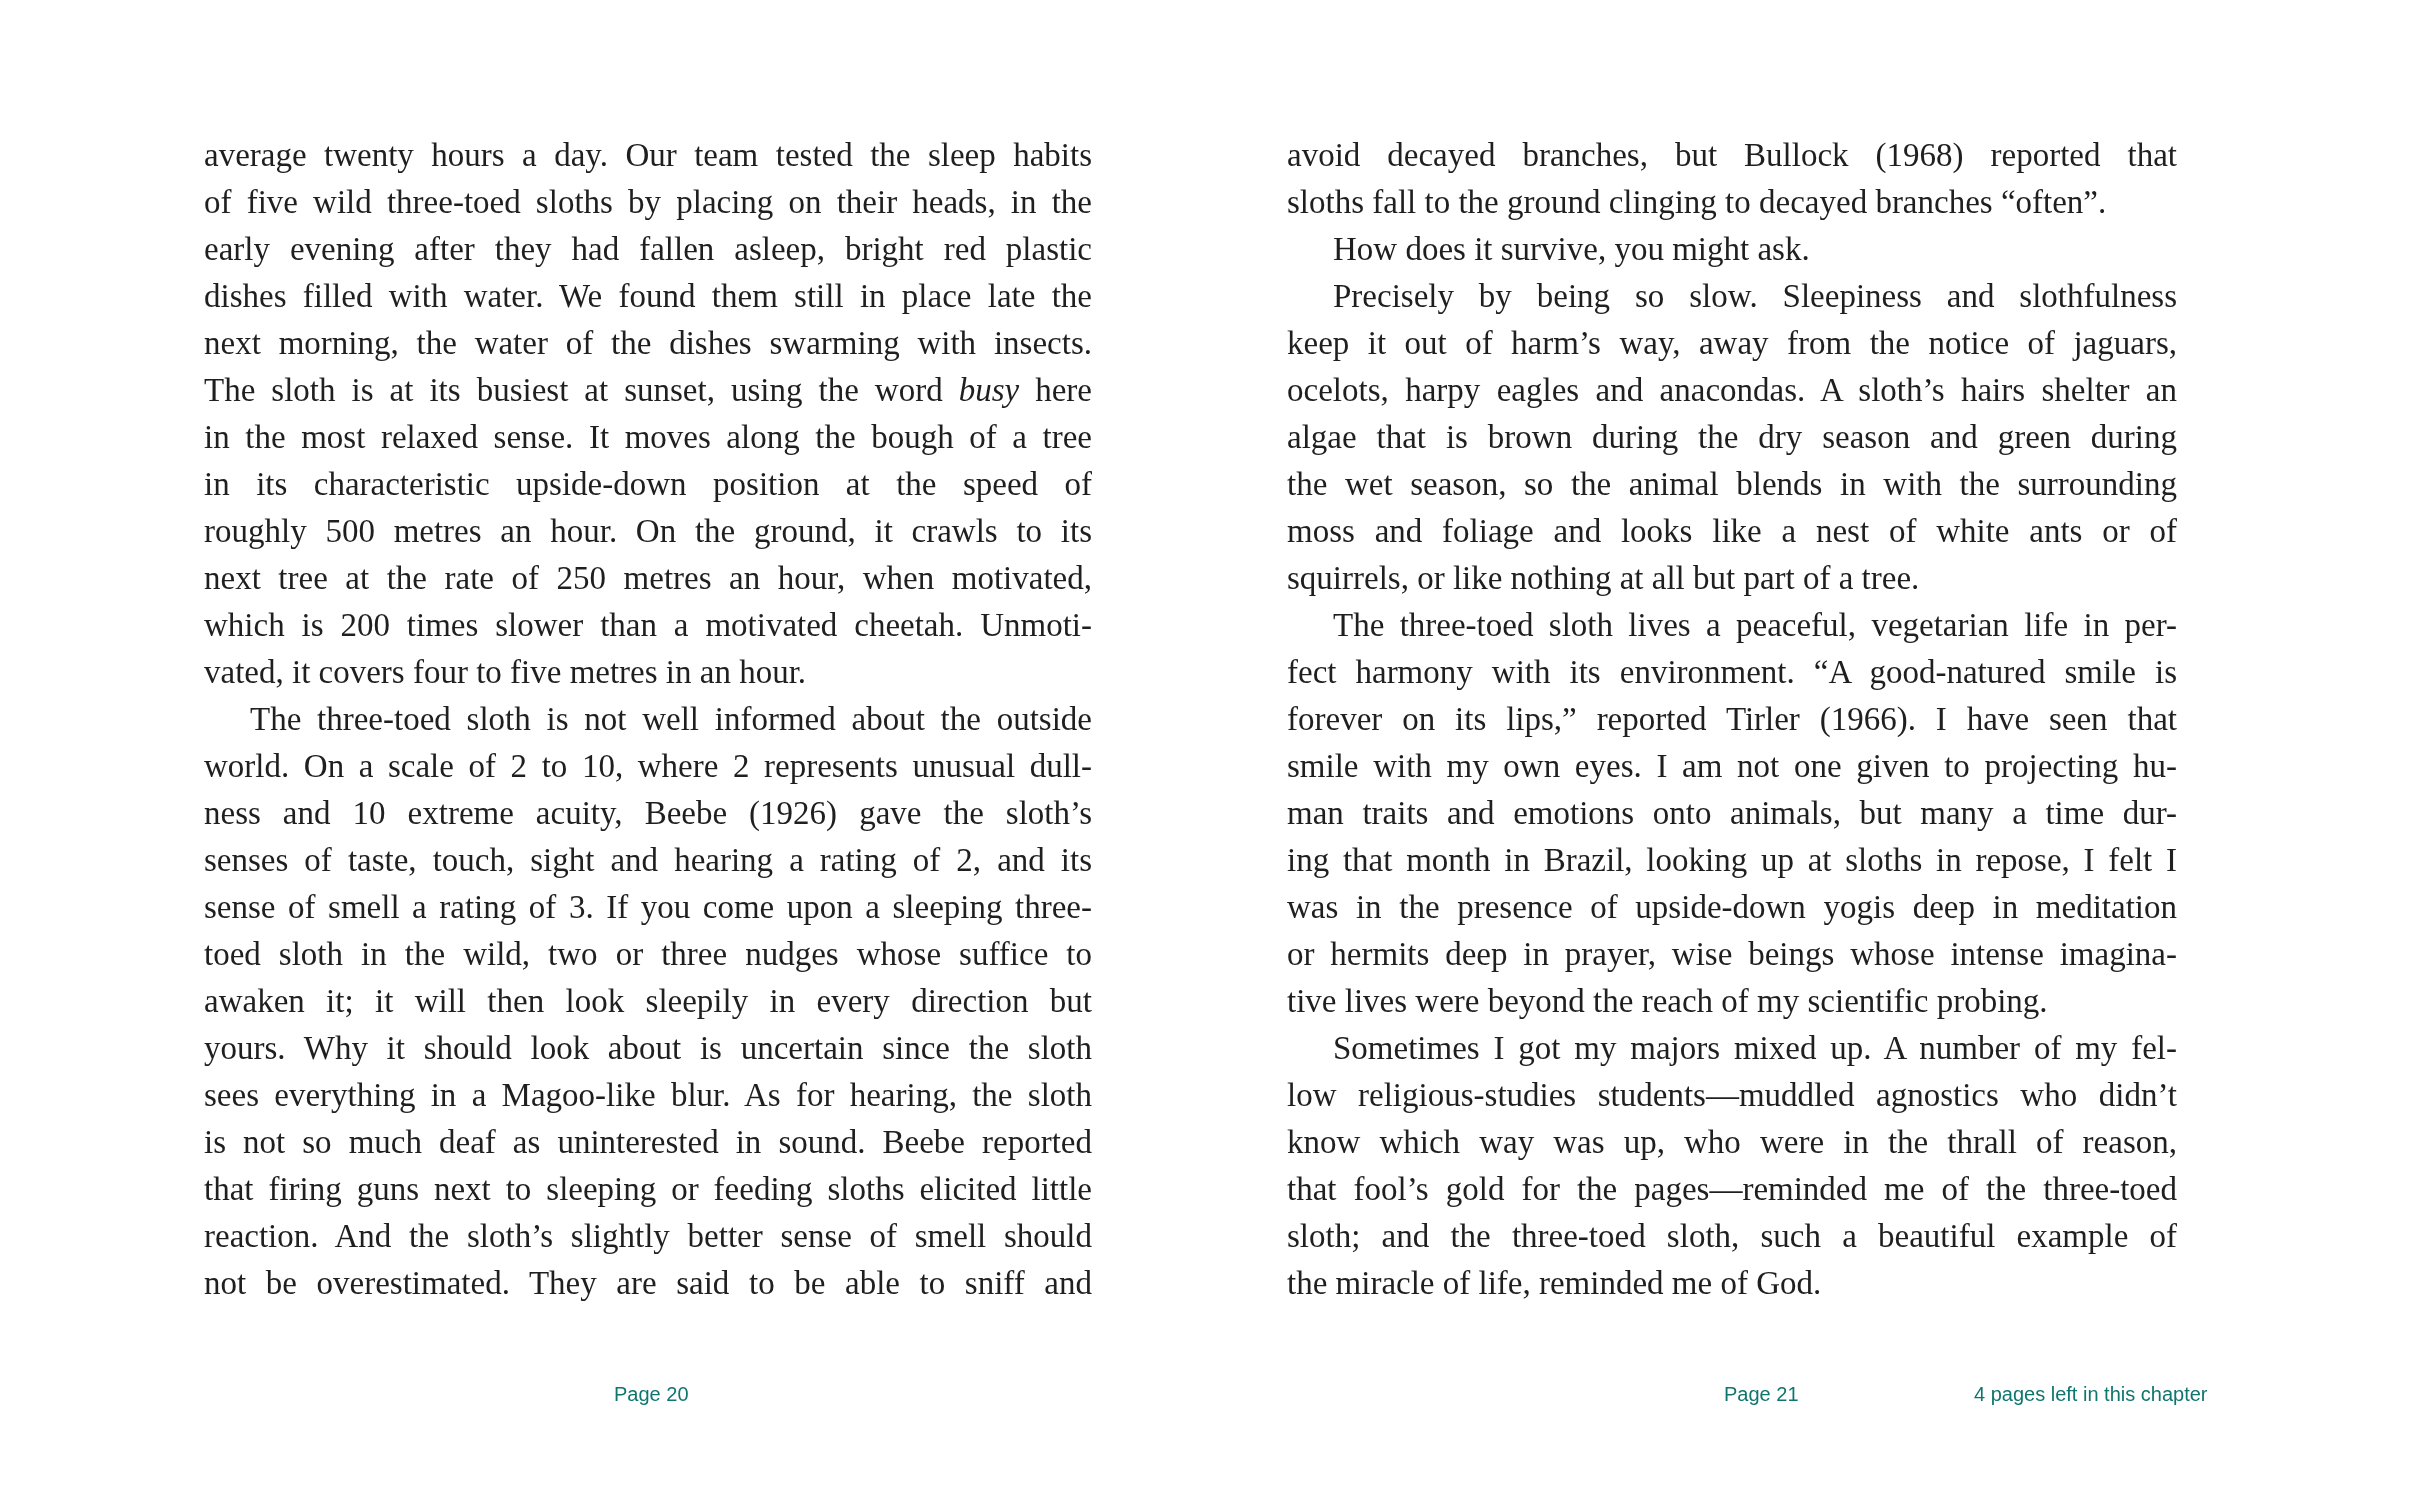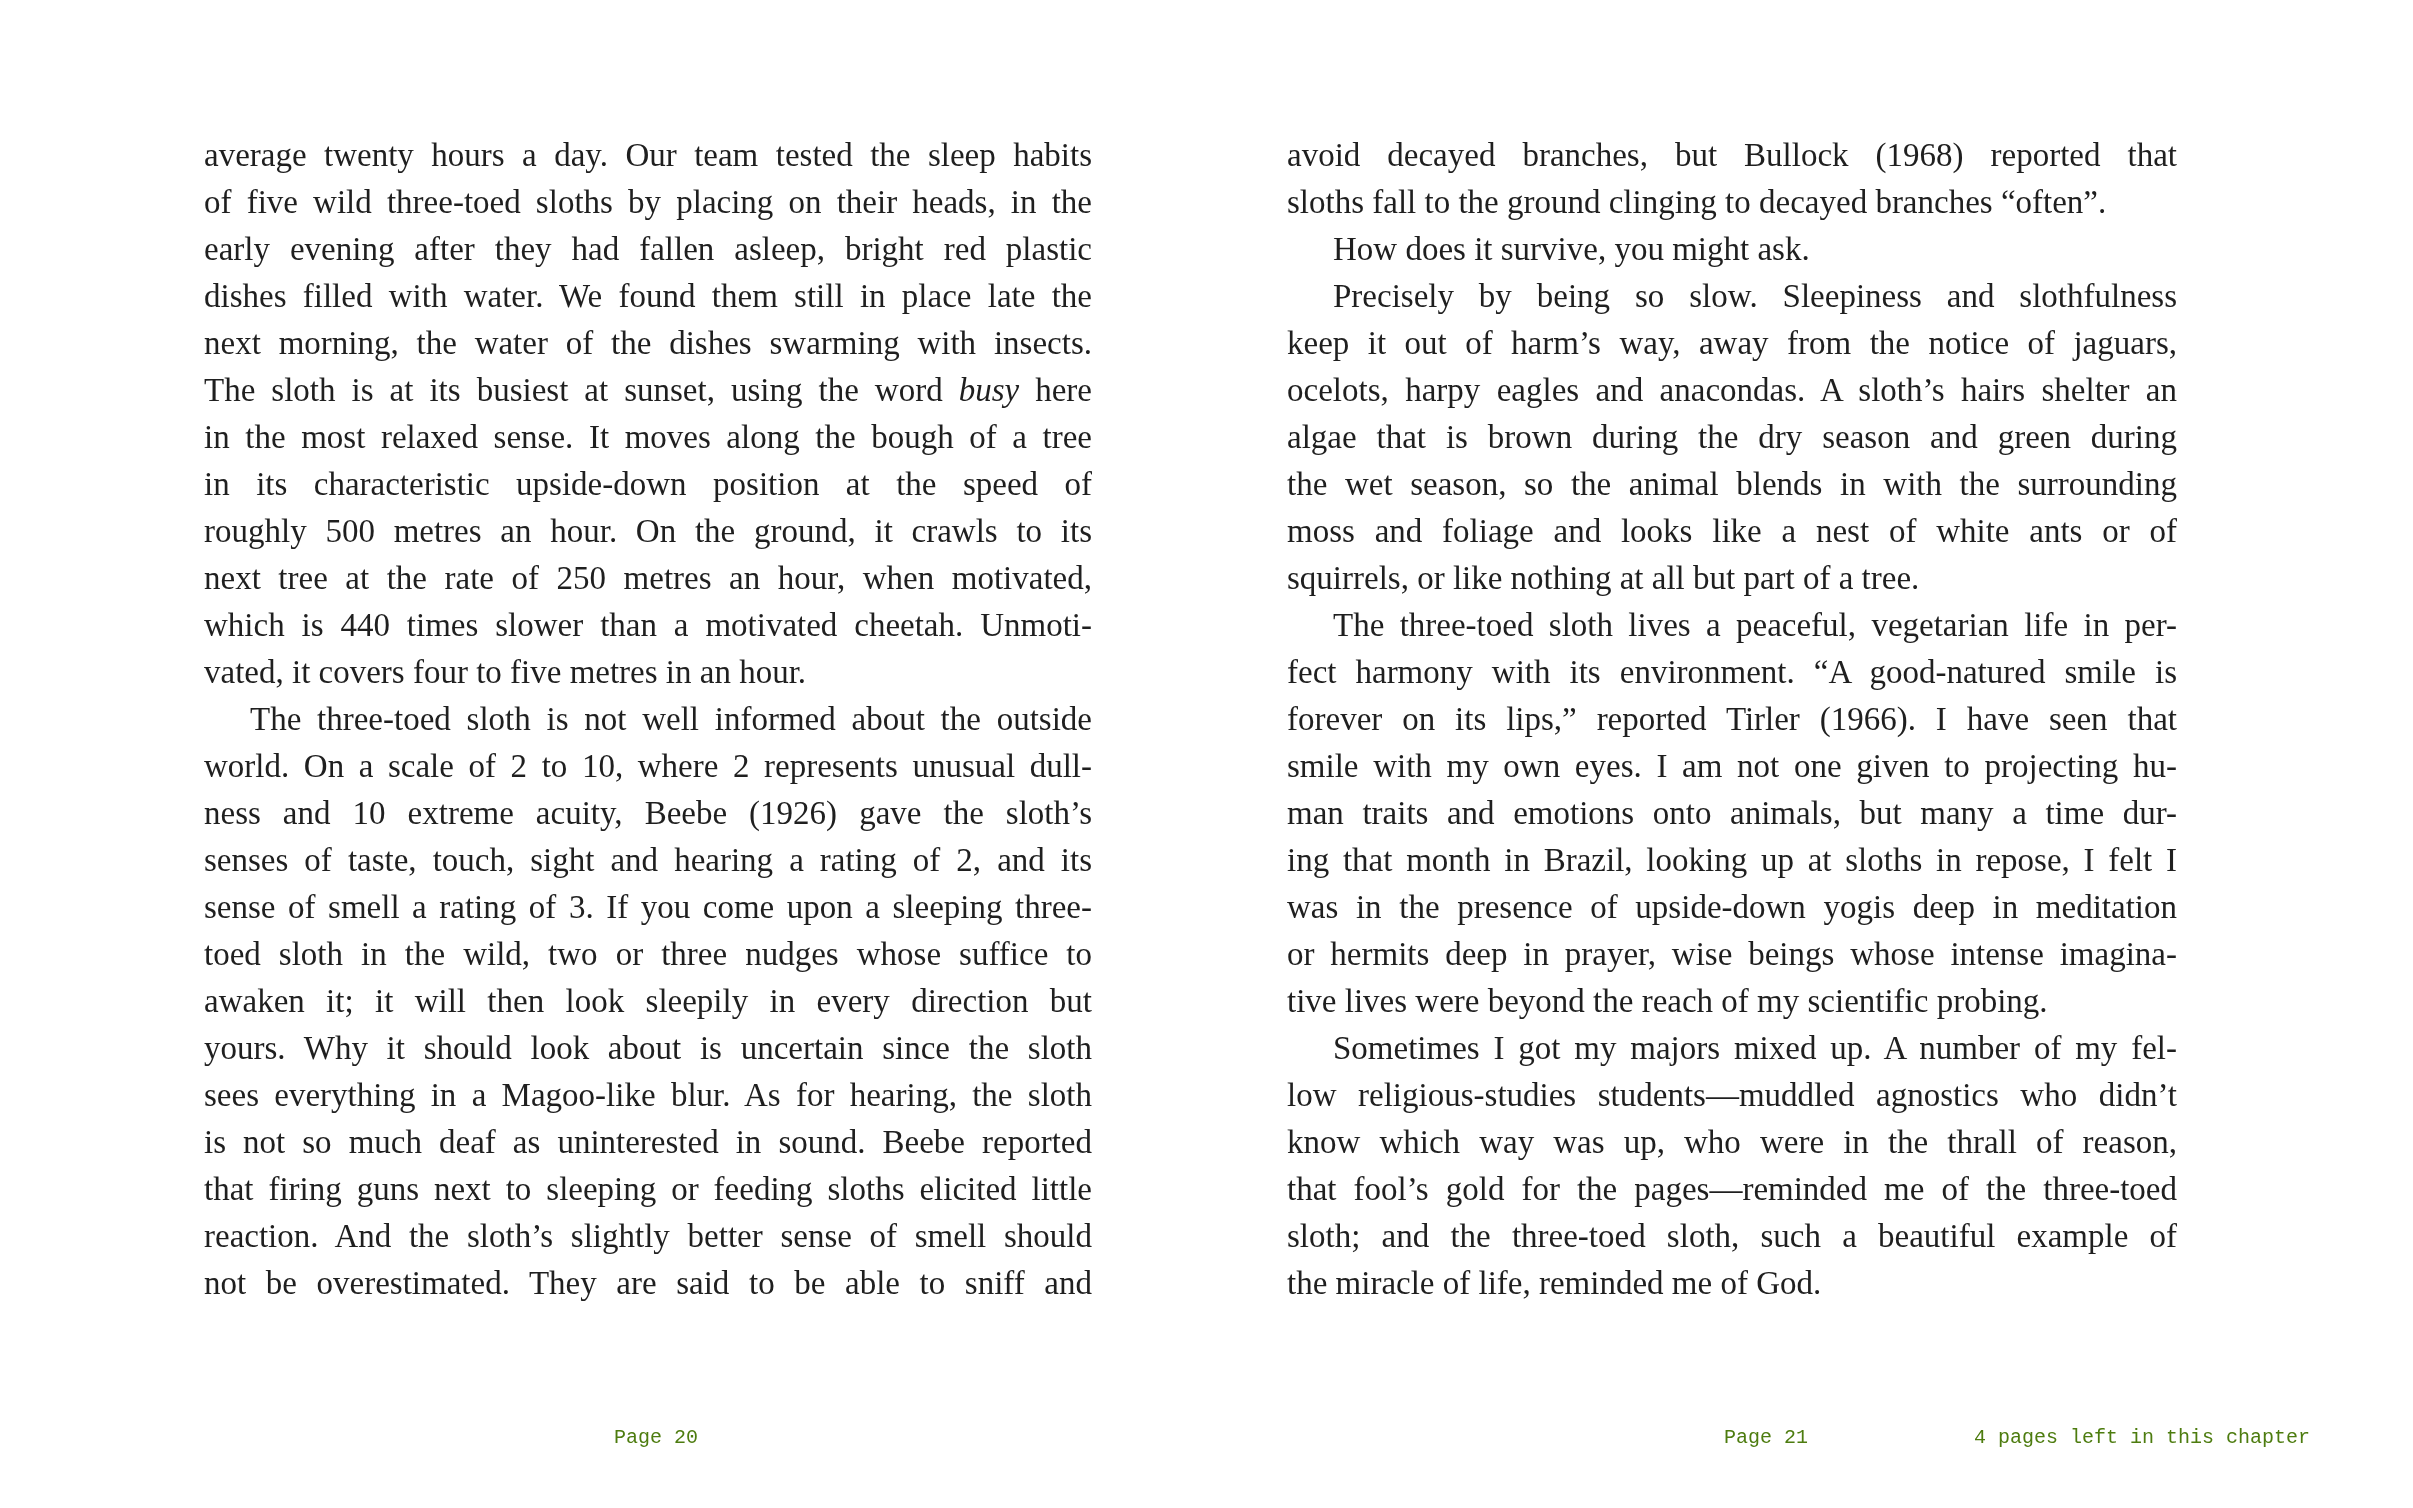--- a/index.html
+++ b/index.html
@@ -11,42 +11,42 @@
   .page.left { left: 204px; width: 888px; }
   .page.right { left: 1287px; width: 890px; }
   .line {
     height: 47px; line-height: 47px; font-size: 33px;
     text-align: justify; text-align-last: justify; white-space: nowrap; overflow: visible;
   }
   .line.last { text-align-last: left; }
   .line.indent { text-indent: 46px; }
   .line em { font-style: italic; }
   .footer {
-    position: absolute; top: 1425px; font-family: Liberation Mono, monospace;
-    font-size: 20px; color: #4d7c0f; line-height: 25px;
+    position: absolute; top: 1382px; font-family: Liberation Sans, sans-serif;
+    font-size: 20px; color: #0f766e; line-height: 25px;
   }
   .f-left { left: 614px; }
   .f-right { left: 1724px; }
   .f-remaining { left: 1974px; }
 </style>
 </head>
 <body>
 
 <div class="page left">
   <div class="line">average twenty hours a day. Our team tested the sleep habits</div>
   <div class="line">of five wild three-toed sloths by placing on their heads, in the</div>
   <div class="line">early evening after they had fallen asleep, bright red plastic</div>
   <div class="line">dishes filled with water. We found them still in place late the</div>
   <div class="line">next morning, the water of the dishes swarming with insects.</div>
   <div class="line"><span>The sloth is at its busiest at sunset, using the word </span><em>busy</em><span> here</span></div>
   <div class="line">in the most relaxed sense. It moves along the bough of a tree</div>
   <div class="line">in its characteristic upside-down position at the speed of</div>
   <div class="line">roughly 500 metres an hour. On the ground, it crawls to its</div>
   <div class="line">next tree at the rate of 250 metres an hour, when motivated,</div>
-  <div class="line">which is 440 times slower than a motivated cheetah. Unmoti-</div>
+  <div class="line">which is 200 times slower than a motivated cheetah. Unmoti-</div>
   <div class="line last">vated, it covers four to five metres in an hour.</div>
   <div class="line indent">The three-toed sloth is not well informed about the outside</div>
   <div class="line">world. On a scale of 2 to 10, where 2 represents unusual dull-</div>
   <div class="line">ness and 10 extreme acuity, Beebe (1926) gave the sloth’s</div>
   <div class="line">senses of taste, touch, sight and hearing a rating of 2, and its</div>
   <div class="line">sense of smell a rating of 3. If you come upon a sleeping three-</div>
   <div class="line">toed sloth in the wild, two or three nudges whose suffice to</div>
   <div class="line">awaken it; it will then look sleepily in every direction but</div>
   <div class="line">yours. Why it should look about is uncertain since the sloth</div>
   <div class="line">sees everything in a Magoo-like blur. As for hearing, the sloth</div>

